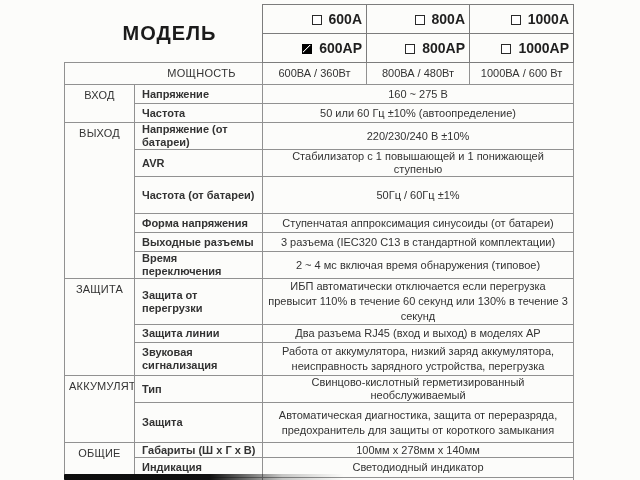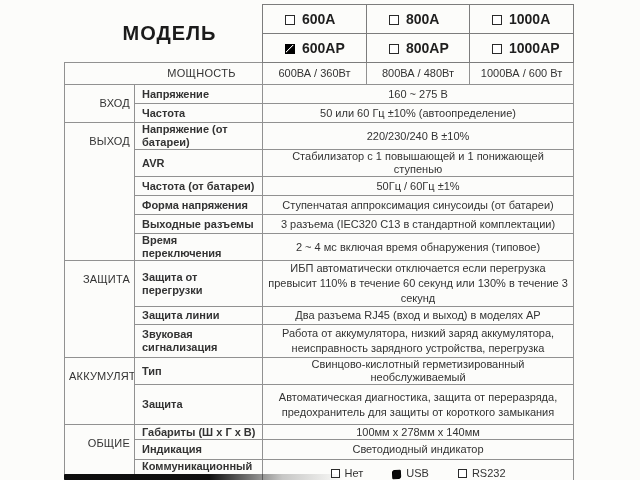--- a/index.html
+++ b/index.html
@@ -21,31 +21,31 @@
     text-align:center;
     vertical-align:middle;
     overflow:hidden;
     line-height:13px;
   }
   td.multiline{line-height:15px;}
   td.param{
     text-align:left;padding-left:7px;font-weight:bold;
   }
   td.sect{
-    vertical-align:top;padding-top:12px;text-align:right;
+    vertical-align:top;padding-top:4px;text-align:center;
     letter-spacing:0.2px;
   }
   td.model-head{
     border:none;border-right:1px solid #7c7c7c;
     font-weight:bold;font-size:20px;letter-spacing:1px;color:#1b1b1b;
     text-align:left;padding-left:58px;
   }
   td.model-opt{
     font-weight:bold;font-size:14px;color:#1f1f1f;
-    text-align:left;padding-left:22px;
+    text-align:right;padding-left:22px;
     border-color:#7c7c7c;
   }
   td.power-label{
     padding-left:80px;letter-spacing:0.3px;margin-top:36px;
   }
   .cb{
     display:inline-block;width:10px;height:10px;
     border:1.5px solid #2a2a2a;background:#fff;
     vertical-align:-1px;margin-right:7px;box-sizing:border-box;
   }
@@ -122,21 +122,21 @@
 
   <tr style="height:19px">
     <td class="sect" rowspan="6">ВЫХОД</td>
     <td class="param">Напряжение (от батареи)</td>
     <td colspan="3">220/230/240 В ±10%</td>
   </tr>
   <tr style="height:19px">
     <td class="param">AVR</td>
     <td colspan="3">Стабилизатор с 1 повышающей и 1 понижающей ступенью</td>
   </tr>
-  <tr style="height:19px">
+  <tr style="height:37px">
     <td class="param">Частота (от батареи)</td>
     <td colspan="3">50Гц / 60Гц ±1%</td>
   </tr>
   <tr style="height:19px">
     <td class="param">Форма напряжения</td>
     <td colspan="3">Ступенчатая аппроксимация синусоиды (от батареи)</td>
   </tr>
   <tr style="height:19px">
     <td class="param">Выходные разъемы</td>
     <td colspan="3">3 разъема (IEC320 C13 в стандартной комплектации)</td>

